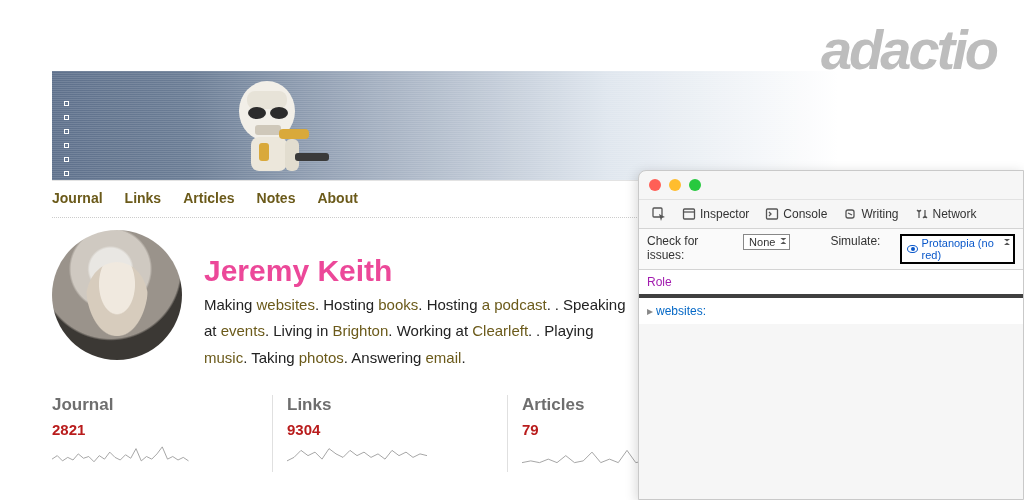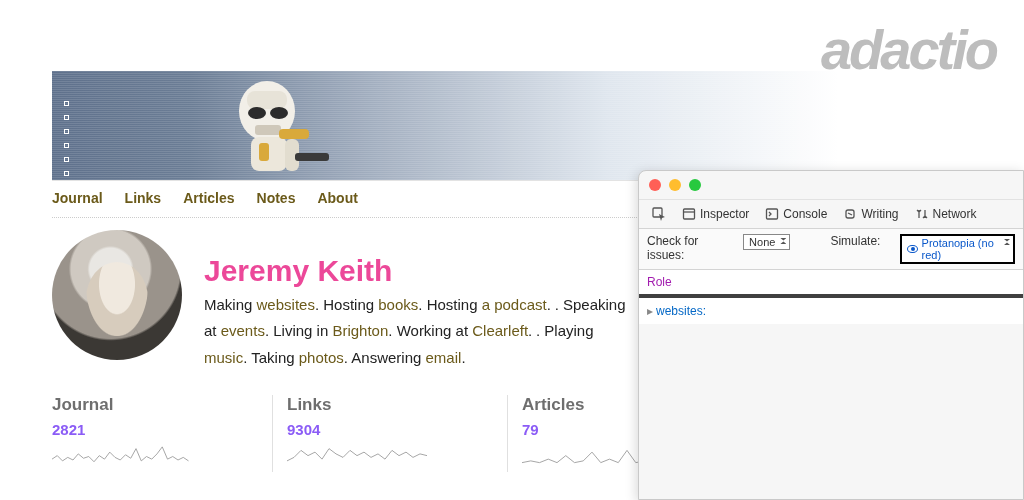--- a/index.html
+++ b/index.html
@@ -16,21 +16,21 @@
 .profile{margin-top:12px;display:flex;gap:22px;width:925px}
 .avatar{width:130px;height:130px;border-radius:50%;background:radial-gradient(circle at 45% 30%,#e9e7e3 0 18%,#cfc9c1 20% 34%,#9a938b 36% 60%,#3b3834 62% 100%);flex-shrink:0;position:relative;overflow:hidden}
 .avatar::after{content:"";position:absolute;left:34px;top:32px;width:62px;height:74px;background:radial-gradient(ellipse at 50% 30%,#f0e9df 0 40%,#d7ccbd 42% 70%,transparent 72%);border-radius:50% 50% 46% 46%}
 .bio h1{font:700 30px Helvetica,Arial;color:#ec4899;margin:24px 0 4px}
 .bio p{font:400 15px/1.75 Georgia,serif;color:#222;max-width:430px}
 .bio a{color:#6b5a1a;cursor:pointer}
 .stats{margin-top:24px;display:flex;width:925px}
 .stat{flex:1;padding:0 14px 0 0;border-left:1px solid #e0e0e0;padding-left:14px}
 .stat:first-child{border-left:none;padding-left:0}
 .stat h3{font:700 17px Arial;color:#6e6e6e;margin-bottom:6px}
-.stat .cnt{font:700 15px Arial;color:#8b5cf6;}
+.stat .cnt{font:700 15px Arial;color:#b91c1c;}
 .stat svg{width:140px;height:30px}
 .stat svg polyline{fill:none;stroke:#999;stroke-width:1}
 
 .devtools{position:absolute;left:638px;top:170px;width:386px;height:330px;background:#f6f6f6;border:1px solid #c9c9c9;border-radius:8px 0 0 0;box-shadow:-2px 2px 12px rgba(0,0,0,.15);font:12px -apple-system,Helvetica,Arial}
 .tl{display:flex;gap:8px;padding:8px 10px;align-items:center}
 .tl span{width:12px;height:12px;border-radius:50%}
 .tl .r{background:#ff5f56}.tl .y{background:#ffbd2e}.tl .g{background:#27c93f}
 .tabs{display:flex;align-items:flex-end;gap:2px;padding:4px 6px;border-top:1px solid #e2e2e2;border-bottom:1px solid #d4d4d4;background:#f6f6f6}
 .tabs .tb{display:flex;align-items:center;gap:4px;padding:3px 7px;color:#333;cursor:pointer;border-radius:3px;font-size:12px}
 .tabs .ic{width:14px;height:14px;display:inline-flex;align-items:center;justify-content:center}

